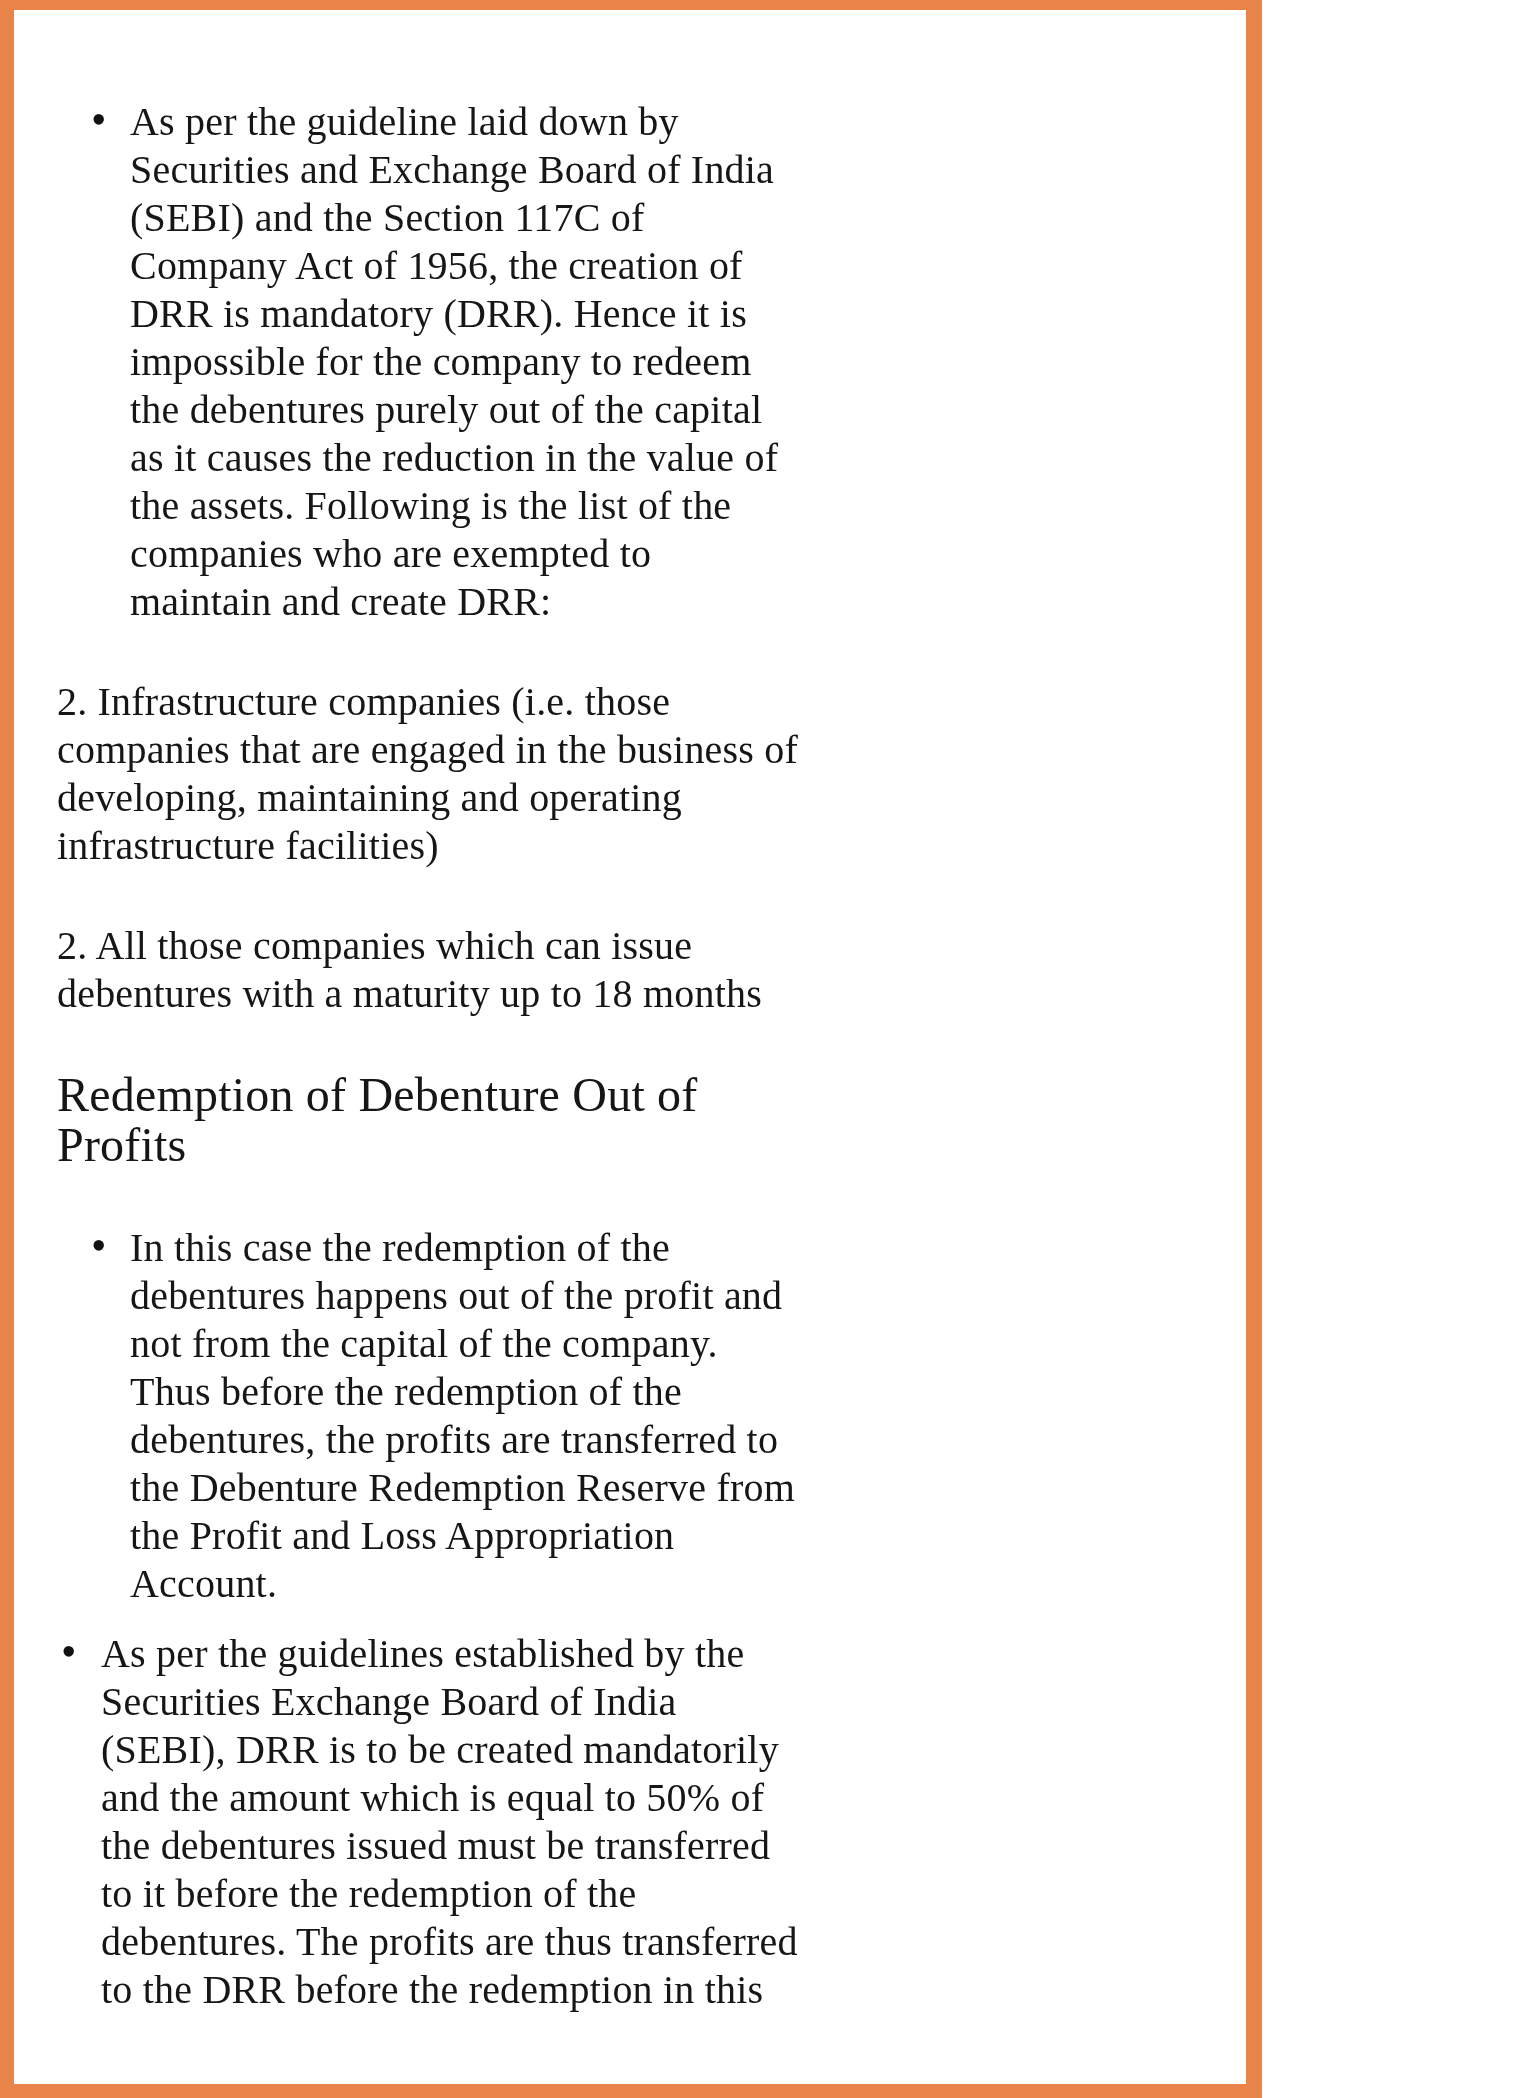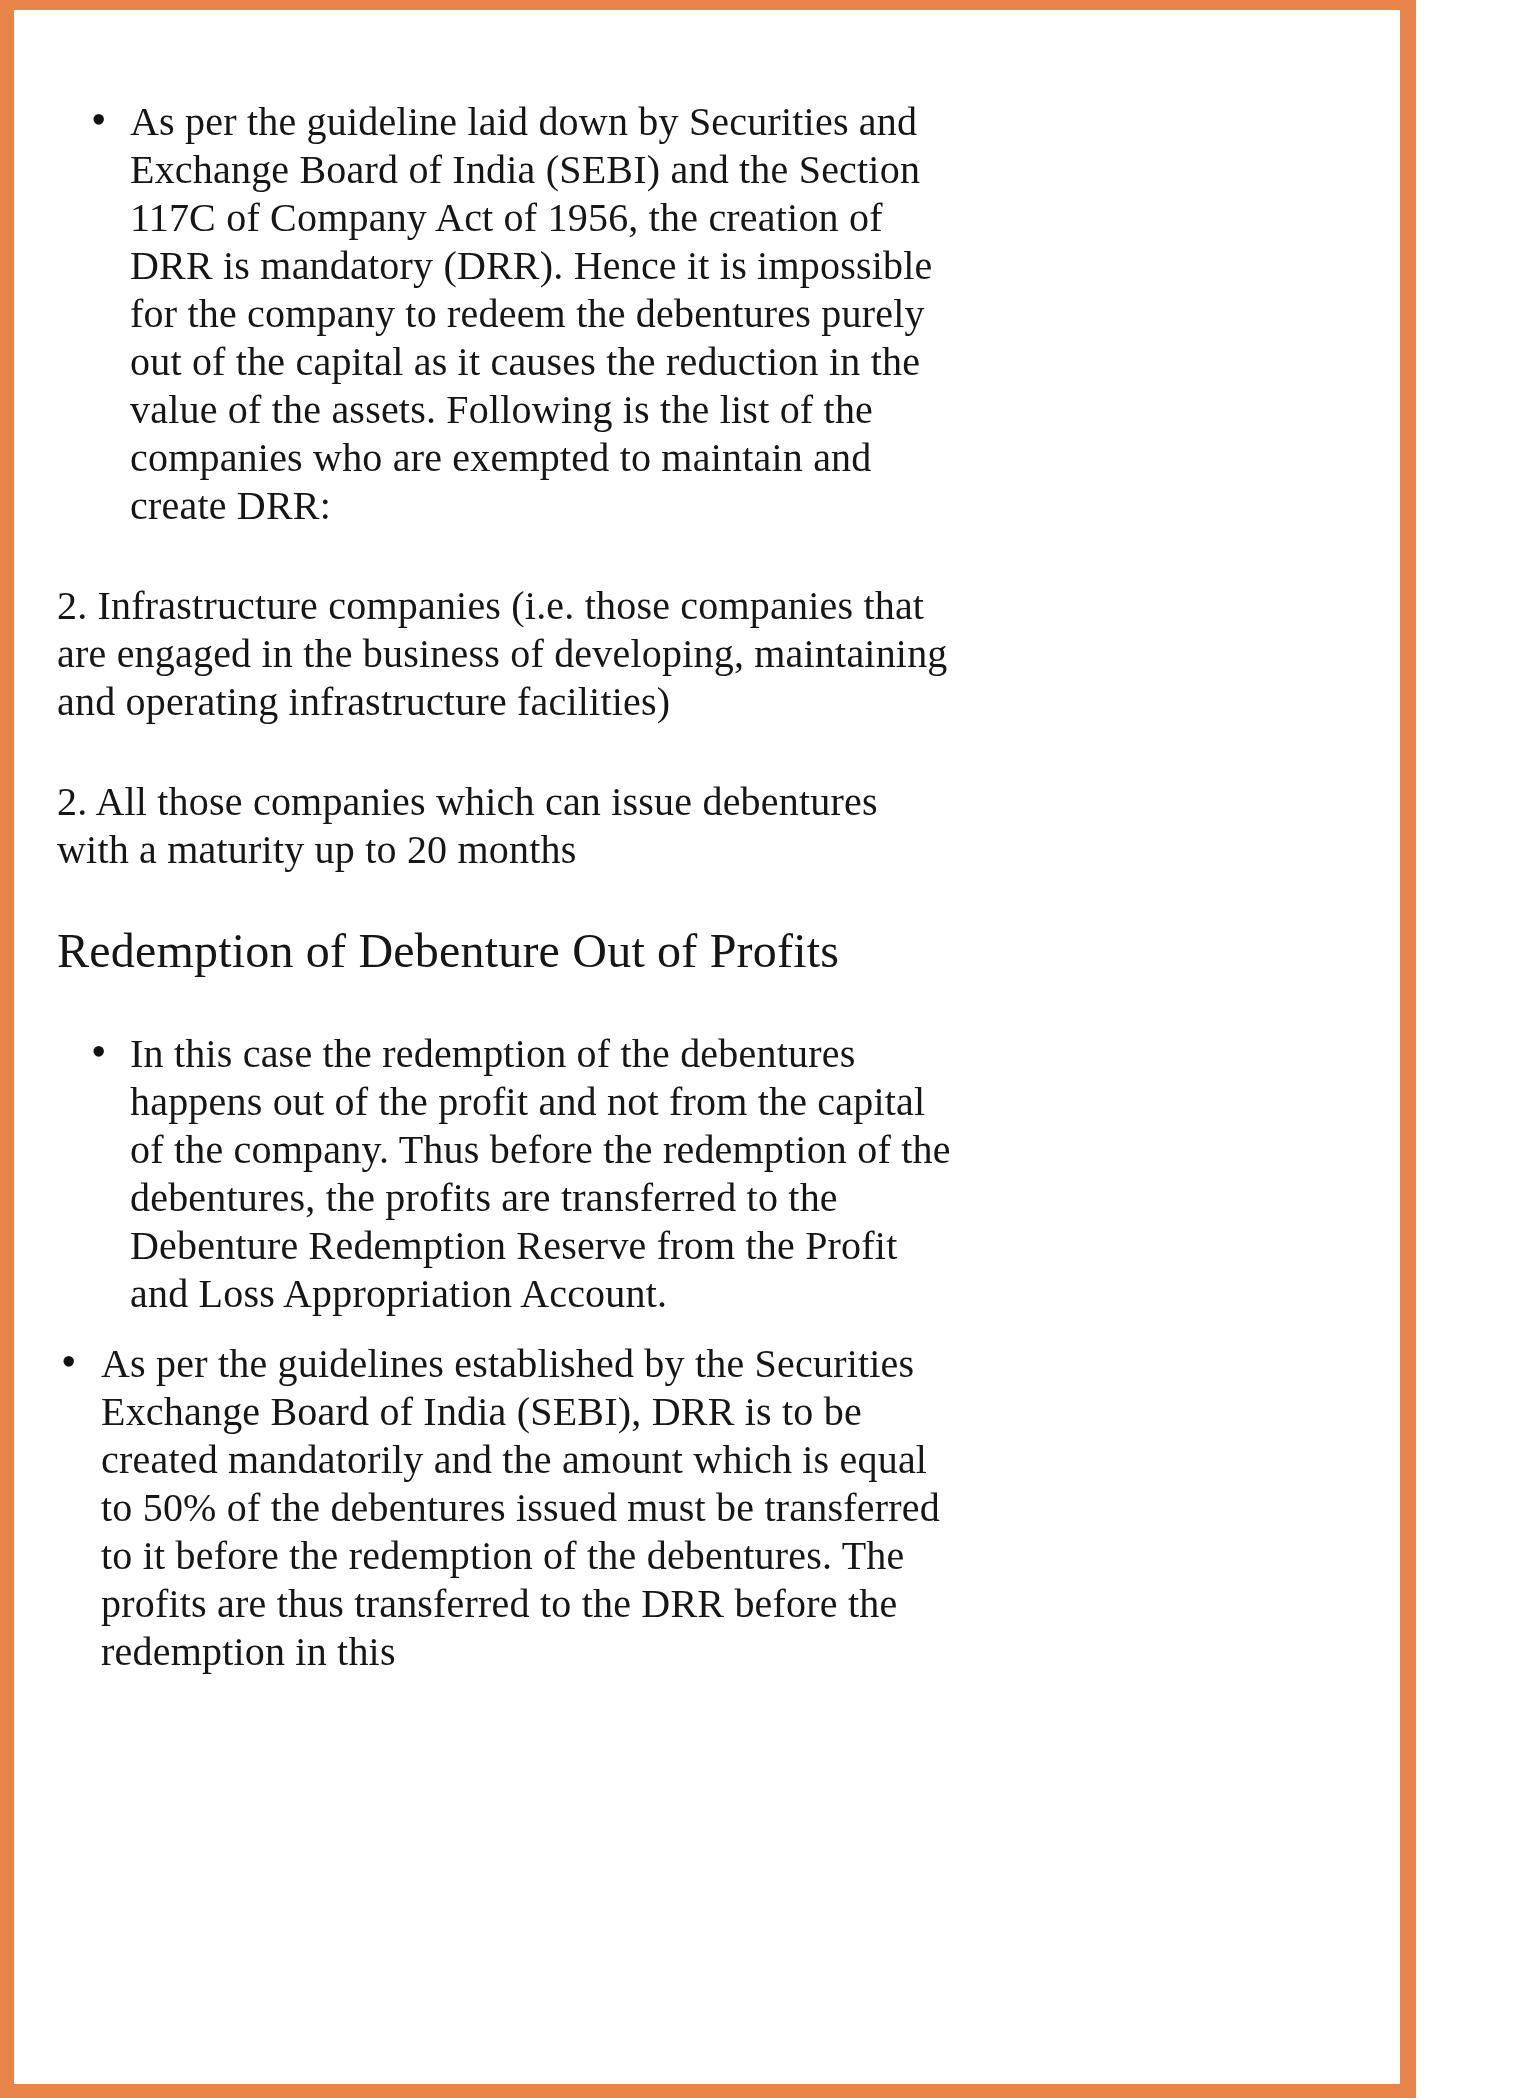--- a/index.html
+++ b/index.html
@@ -2,21 +2,21 @@
 <html><head>
 <meta charset="utf-8">
 <style>
   html, body {
     margin: 0;
     padding: 0;
     background: #ffffff;
   }
   .page {
     position: relative;
-    width: 1416px;
+    width: 1262px;
     height: 2098px;
     box-sizing: border-box;
     background: #ffffff;
     border-style: solid;
     border-color: #e8834a;
     border-width: 10px 16px 14px 14px;
     font-family: "Liberation Serif", "DejaVu Serif", serif;
     color: #161616;
     overflow: hidden;
   }
@@ -64,21 +64,21 @@
 </head>
 <body>
 
 <div class="page">
   <div class="content">
 
     <p class="para bullet-item">As per the guideline laid down by Securities and Exchange Board of India (SEBI) and the Section 117C of Company Act of 1956, the creation of DRR is mandatory (DRR). Hence it is impossible for the company to redeem the debentures purely out of the capital as it causes the reduction in the value of the assets. Following is the list of the companies who are exempted to maintain and create DRR:</p>
 
     <p class="para">2. Infrastructure companies (i.e. those companies that are engaged in the business of developing, maintaining and operating infrastructure facilities)</p>
 
-    <p class="para">2. All those companies which can issue debentures with a maturity up to 20 months</p>
+    <p class="para">2. All those companies which can issue debentures with a maturity up to 18 months</p>
 
     <h2 class="section-heading">Redemption of Debenture Out of Profits</h2>
 
     <p class="para bullet-item tight">In this case the redemption of the debentures happens out of the profit and not from the capital of the company.  Thus before the redemption of the debentures, the profits are transferred to the Debenture Redemption Reserve from the Profit and Loss Appropriation Account.</p>
 
     <p class="para bullet-item flush">As per the guidelines established by the Securities Exchange Board of India (SEBI), DRR is to be created mandatorily and the amount which is equal to 50% of the debentures issued must be transferred to it before the redemption of the debentures. The profits are thus transferred to the DRR before the redemption in this</p>
 
   </div>
 </div>
 

